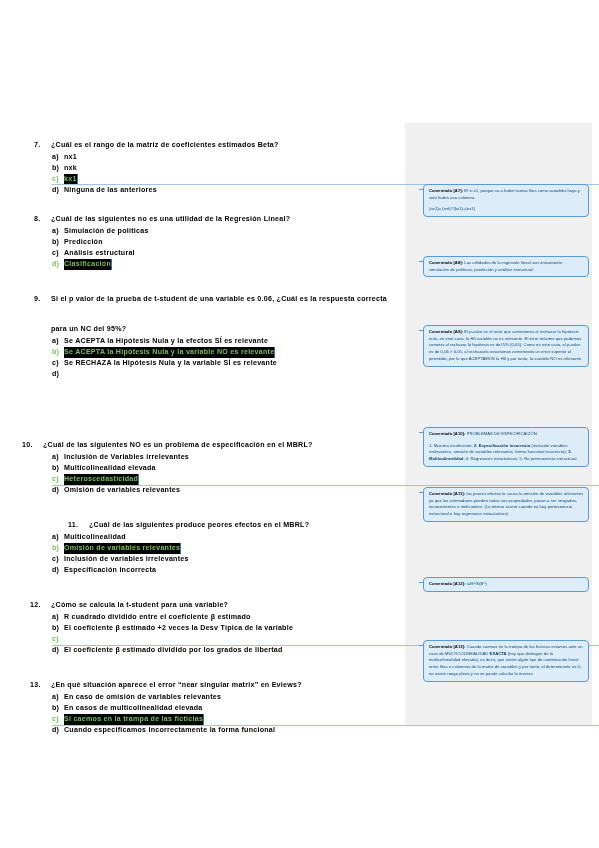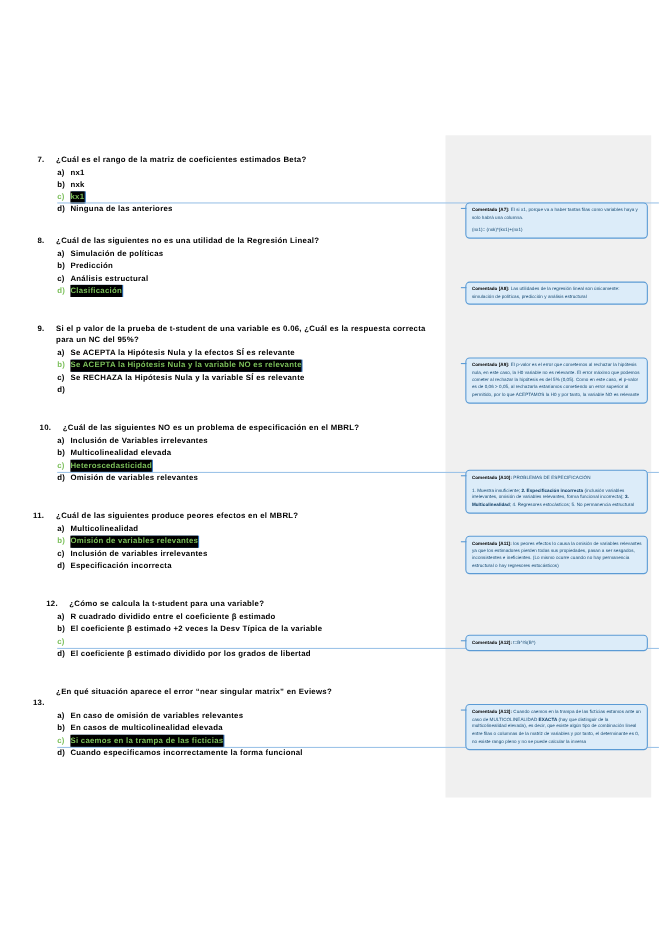--- a/index.html
+++ b/index.html
@@ -195,21 +195,21 @@
       </div>
     </div>
 
     <div class="gap-md"></div>
 
     <div class="question-block">
       <div class="q-line">
         <span class="q-num">9.</span>
         <span class="q-text">Si el p valor de la prueba de t-student de una variable es 0.06, ¿Cuál es la respuesta correcta</span>
       </div>
-      <div class="q-line" style="padding-left:51px;">
+      <div class="q-line" style="padding-left:51px;margin-top:20px;">
         <span class="q-text">para un NC del 95%?</span>
       </div>
       <div class="options">
         <div class="opt">
           <span class="opt-letter">a)</span>
           <span class="opt-text">Se ACEPTA la Hipótesis Nula y la efectos SÍ es relevante</span>
         </div>
         <div class="opt answer">
           <span class="opt-letter">b)</span>
           <span class="opt-text">Se ACEPTA la Hipótesis Nula y la variable NO es relevante</span>
@@ -220,21 +220,21 @@
         </div>
         <div class="opt">
           <span class="opt-letter">d)</span>
         </div>
       </div>
     </div>
 
     <div class="gap-md"></div>
 
     <div class="question-block">
-      <div class="q-line" style="padding-left:36px;">
+      <div class="q-line" style="padding-left:22px;margin-top:36px;">
         <span class="q-num" style="width:21px;">10.</span>
         <span class="q-text">¿Cuál de las siguientes NO es un problema de especificación en el MBRL?</span>
       </div>
       <div class="options">
         <div class="opt">
           <span class="opt-letter">a)</span>
           <span class="opt-text">Inclusión de Variables irrelevantes</span>
         </div>
         <div class="opt">
           <span class="opt-letter">b)</span>
@@ -248,21 +248,21 @@
         <div class="opt">
           <span class="opt-letter">d)</span>
           <span class="opt-text">Omisión de variables relevantes</span>
         </div>
       </div>
     </div>
 
     <div class="gap-md"></div>
 
     <div class="question-block">
-      <div class="q-line" style="padding-left:30px;">
+      <div class="q-line" style="padding-left:30px;margin-left:38px;">
         <span class="q-num" style="width:21px;">11.</span>
         <span class="q-text">¿Cuál de las siguientes produce peores efectos en el MBRL?</span>
       </div>
       <div class="options">
         <div class="opt">
           <span class="opt-letter">a)</span>
           <span class="opt-text">Multicolinealidad</span>
         </div>
         <div class="opt answer">
           <span class="opt-letter">b)</span>
@@ -275,21 +275,21 @@
         <div class="opt">
           <span class="opt-letter">d)</span>
           <span class="opt-text">Especificación incorrecta</span>
         </div>
       </div>
     </div>
 
     <div class="gap-md"></div>
 
     <div class="question-block">
-      <div class="q-line" style="padding-left:42px;align-items:center;">
+      <div class="q-line" style="padding-left:30px;align-items:center;">
         <span class="q-num" style="width:21px;">12.</span>
         <span class="q-text">¿Cómo se calcula la t-student para una variable?</span>
       </div>
       <div class="options">
         <div class="opt">
           <span class="opt-letter">a)</span>
           <span class="opt-text">R cuadrado dividido entre el coeficiente β estimado</span>
         </div>
         <div class="opt">
           <span class="opt-letter">b)</span>
@@ -303,21 +303,21 @@
           <span class="opt-letter">d)</span>
           <span class="opt-text">El coeficiente β estimado dividido por los grados de libertad</span>
         </div>
       </div>
     </div>
 
     <div class="gap-md"></div>
 
     <div class="question-block">
       <div class="q-line" style="padding-left:30px;">
-        <span class="q-num" style="width:21px;margin-top:10px;">13.</span>
+        <span class="q-num" style="width:21px;">13.</span>
         <span class="q-text">¿En qué situación aparece el error “near singular matrix” en Eviews?</span>
       </div>
       <div class="options">
         <div class="opt">
           <span class="opt-letter">a)</span>
           <span class="opt-text">En caso de omisión de variables relevantes</span>
         </div>
         <div class="opt">
           <span class="opt-letter">b)</span>
           <span class="opt-text">En casos de multicolinealidad elevada</span>

